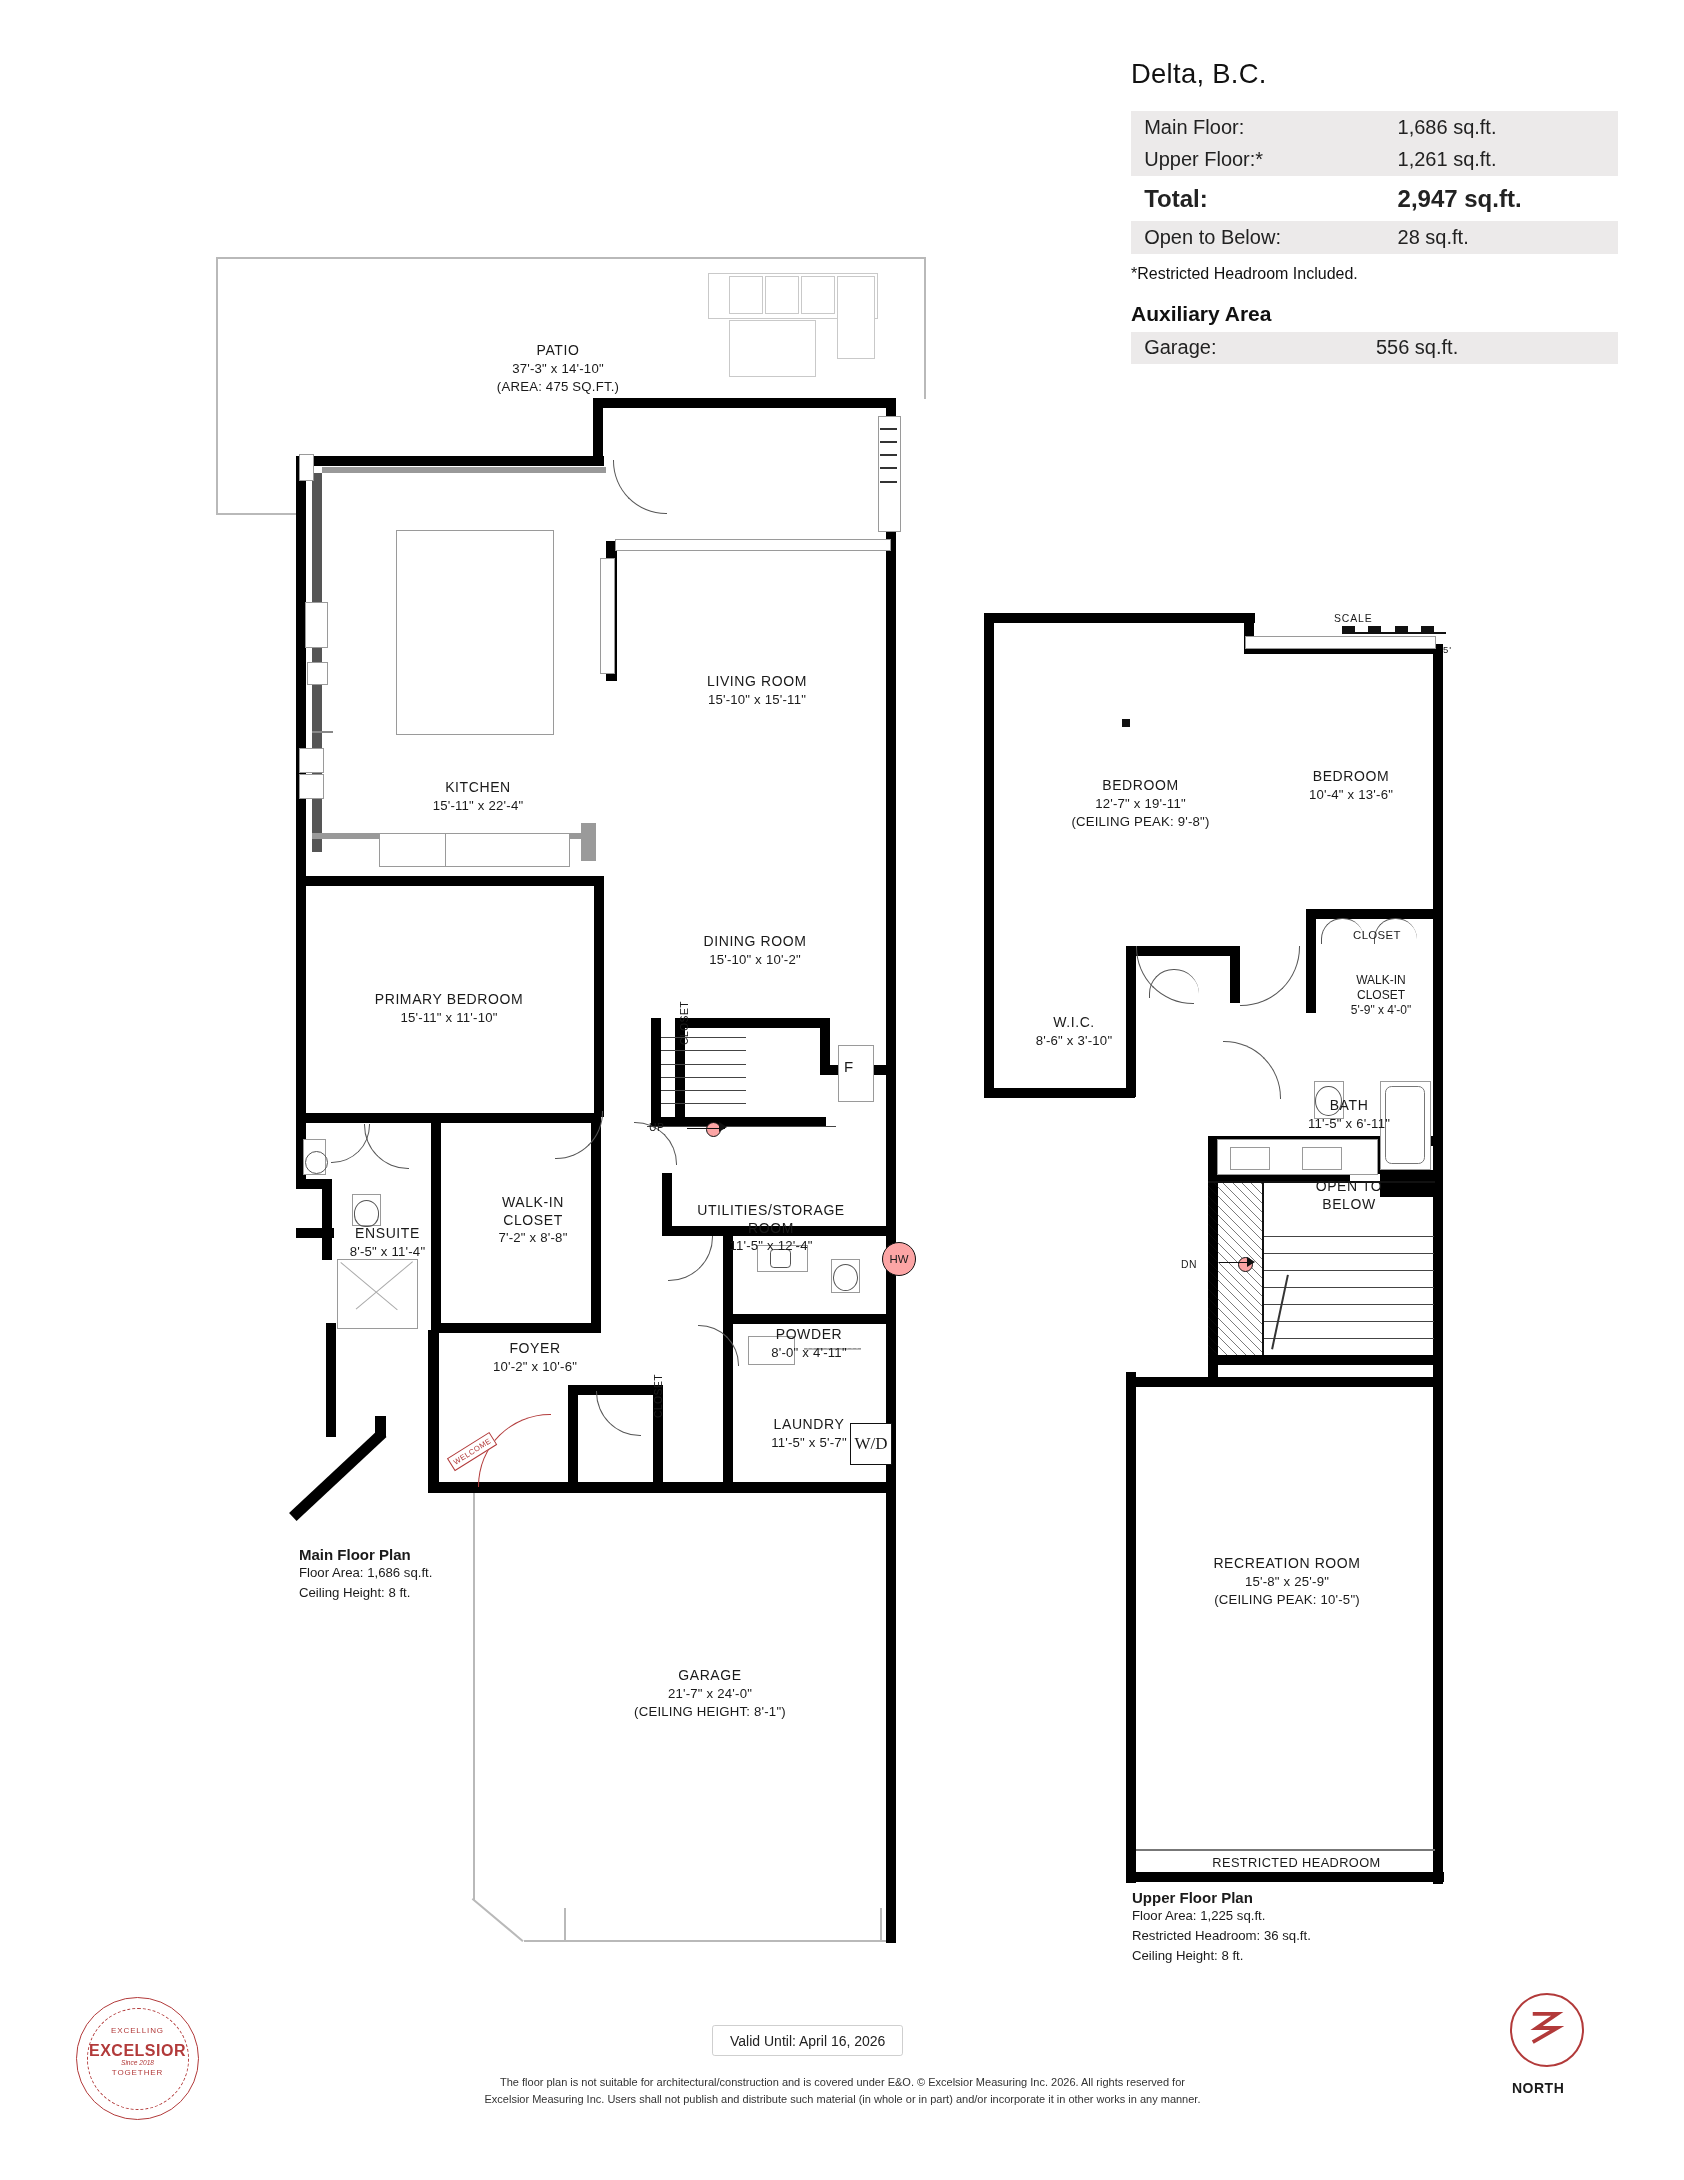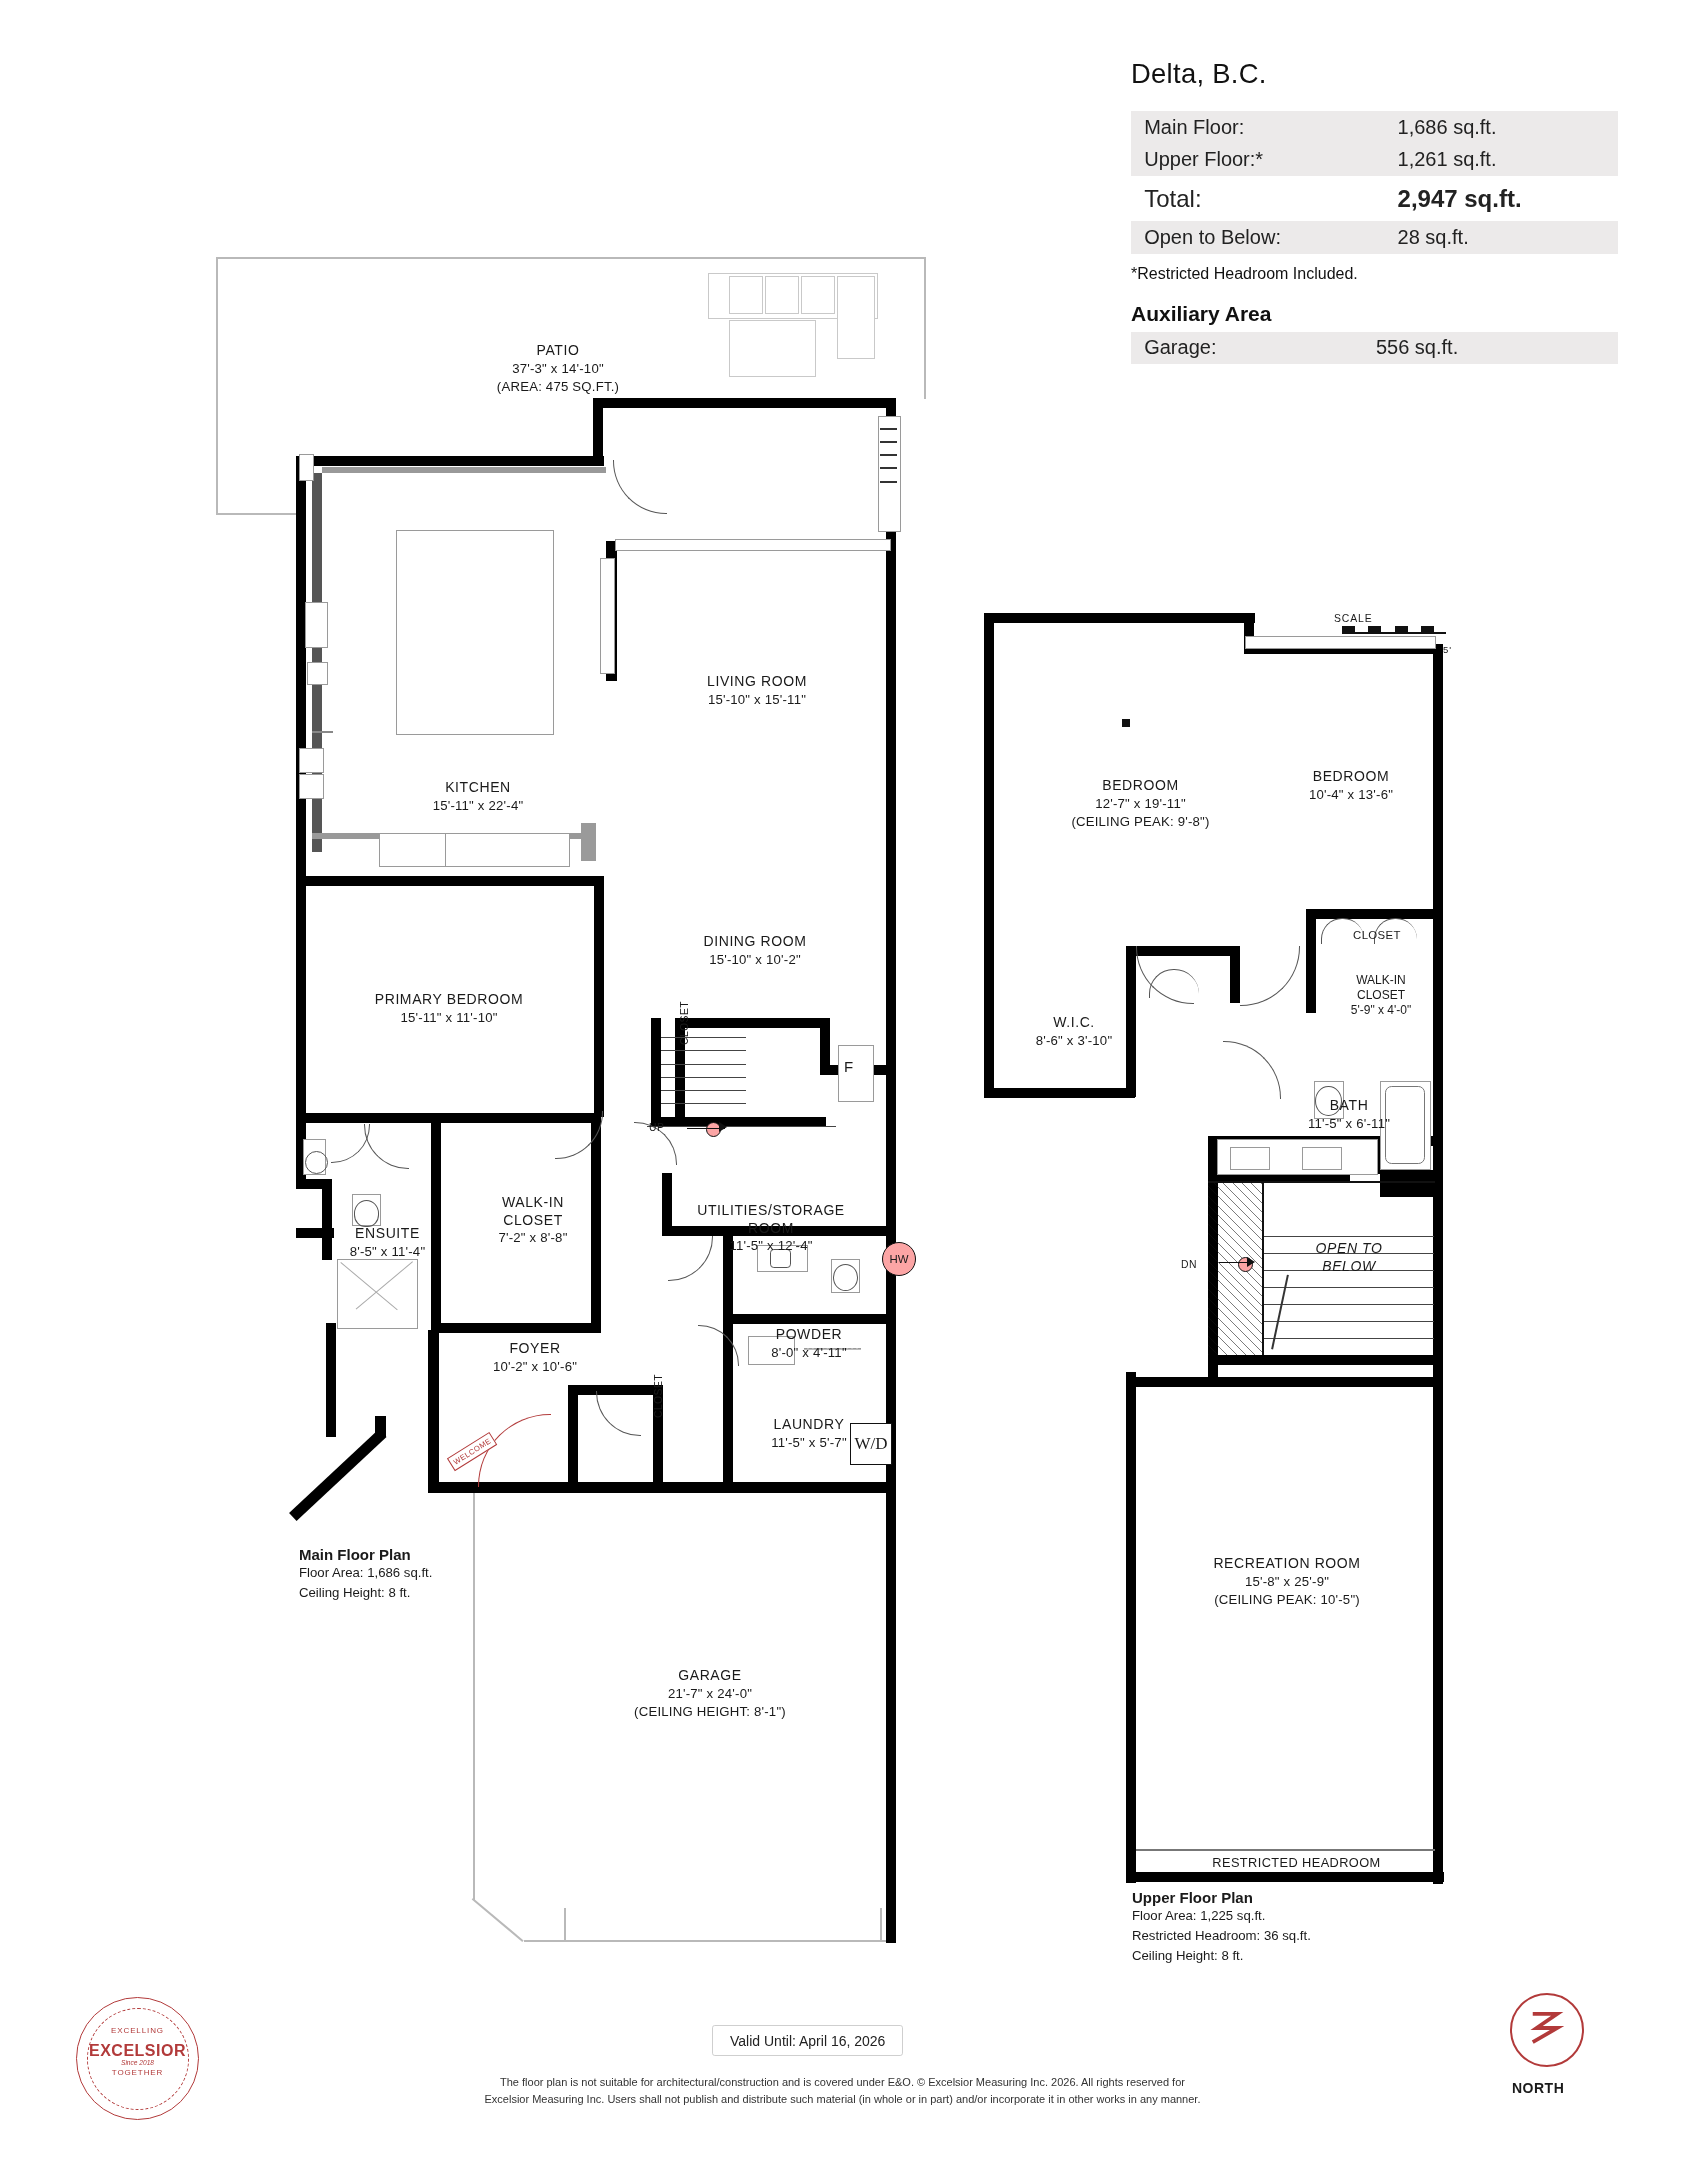--- a/index.html
+++ b/index.html
@@ -16,21 +16,21 @@
   .box{position:absolute;border:0.9px solid #9a9a9a;background:#fff;}
   .boxd{position:absolute;border:0.9px solid #c9c9c9;background:#fff;}
 
   
   #header{left:1131px;top:57px;width:487px;}
   #header .addr{font-size:27.4px;line-height:1.22;letter-spacing:0.3px;color:#111;}
   .tbl{margin-top:21px;width:487px;border-collapse:collapse;}
   .tbl td{padding:4.7px 13.2px;font-size:20px;color:#222;}
   .tbl td.r{text-align:left;}
   .row-gray td{background:#eceaea;}
-  .row-white td{background:#ffffff;}
+  .row-white td{background:#ffffff;font-weight:bold;}
   .big td{font-size:24px;padding:8.5px 13.2px;}
   .bold{font-weight:bold;}
   .note{font-size:16px;margin-top:11.4px;color:#111;}
   .auxtitle{font-size:21px;font-weight:bold;margin-top:19px;color:#111;}
 
   
   .planTitle{font-size:15px;font-weight:bold;}
   .planSub{font-size:13.2px;line-height:1.5;}
 
   .validbox{position:absolute;border:0.9px solid #cfcfcf;border-radius:2.8px;padding:6.6px 17px;font-size:14px;color:#222;background:#fff;}
@@ -376,21 +376,21 @@
   </div>
   <div class="tiny ctr abs" style="left:1325px;top:929px;width:104px;font-size:11.4px;">CLOSET</div>
   <div class="ctr abs" style="left:1317px;top:973px;width:128px;font-size:12px;line-height:1.25;">
     <div>WALK-IN<br>CLOSET</div>
     <div>5'-9"  x  4'-0"</div>
   </div>
   <div class="lbl ctr abs" style="left:1259px;top:1096px;width:180px;">
     <div class="t">BATH</div>
     <div class="d">11'-5"  x  6'-11"</div>
   </div>
-  <div class="lbl ctr abs" style="left:1259px;top:1239px;width:180px;line-height:1.3;font-style:italic;">
+  <div class="lbl ctr abs" style="left:1259px;top:1177px;width:180px;line-height:1.3;">
     <div class="t">OPEN TO</div>
     <div class="t">BELOW</div>
   </div>
   <div class="lbl ctr abs" style="left:1145px;top:1554px;width:284px;">
     <div class="t">RECREATION ROOM</div>
     <div class="d">15'-8"  x  25'-9"</div>
     <div class="d">(CEILING PEAK: 10'-5")</div>
   </div>
   <div class="abs ctr" style="left:1145px;top:1855px;width:303px;font-size:12.8px;letter-spacing:0.4px;">RESTRICTED HEADROOM</div>
 

